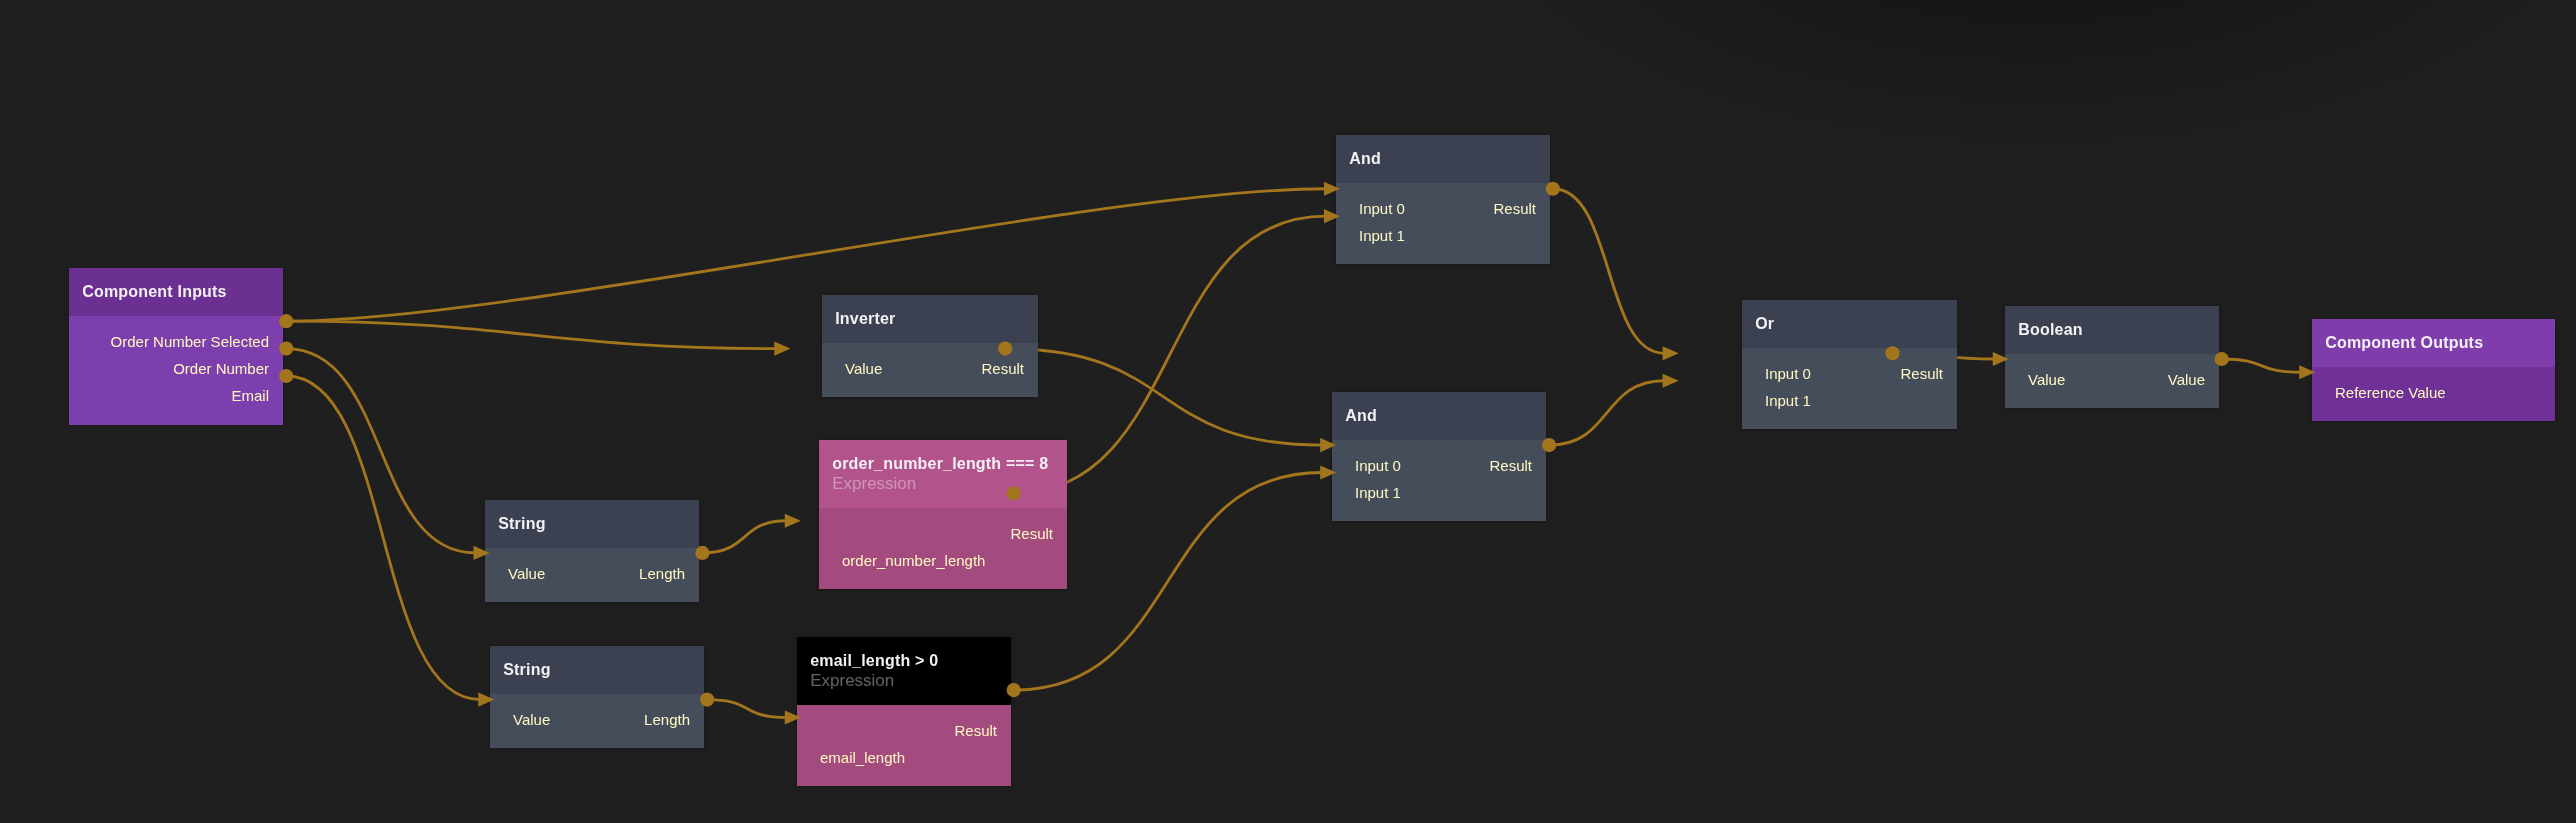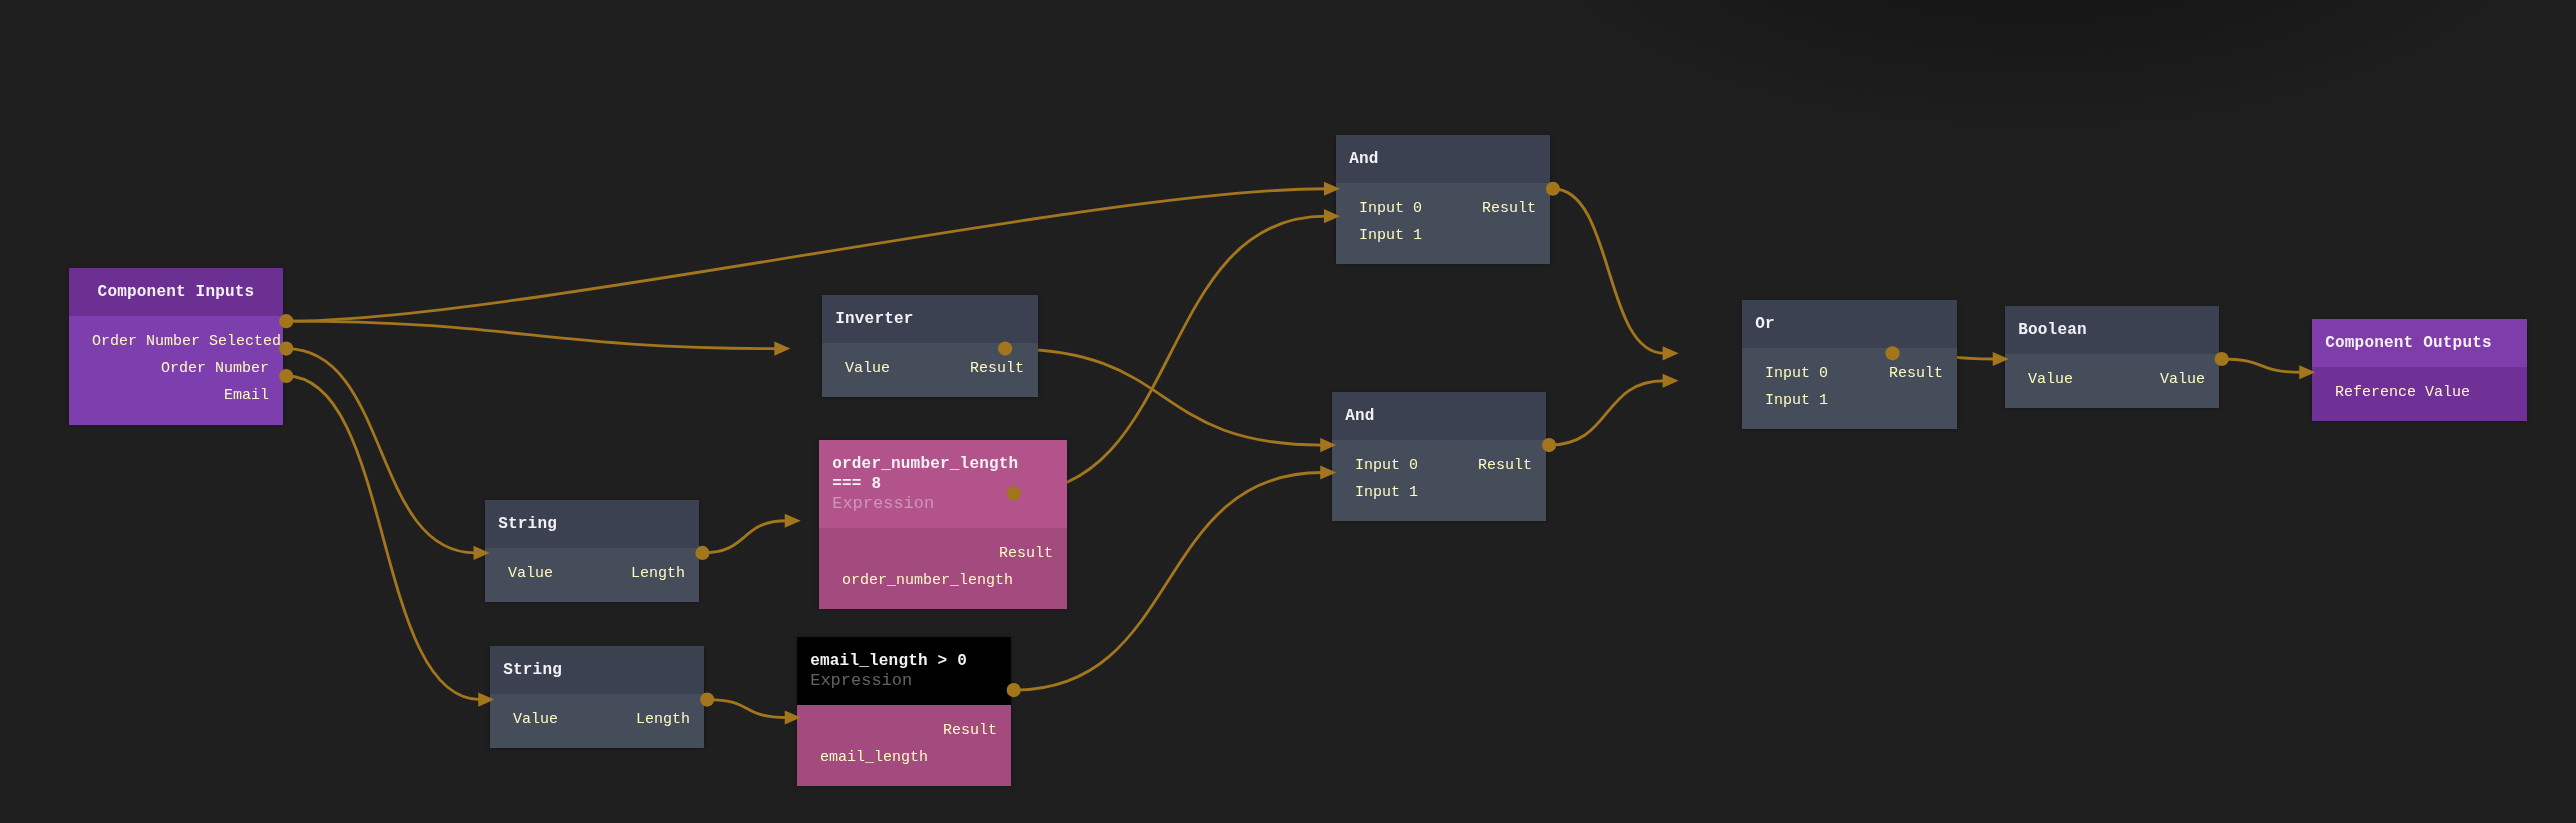--- a/index.html
+++ b/index.html
@@ -27,21 +27,20 @@
     top: 0;
     pointer-events: none;
   }
   #wires { z-index: 1; }
   #ports { z-index: 3; }
   .node {
     position: absolute;
     z-index: 2;
     box-shadow: 0 0.9px 4.7px rgba(0,0,0,0.35);
     cursor: default;
-    font-family: Liberation Mono, monospace;
   }
   .node-header {
     padding: 14px 13.2px;
     line-height: 20px;
   }
   .node-title {
     font-size: 16px;
     font-weight: 600;
     color: #f3f1f5;
     letter-spacing: 0.2px;
@@ -80,21 +79,21 @@
       <path d="M 747 739.5 C 797 739.5, 781 758.5, 831 758.5" fill="none" stroke="#a3751d" stroke-width="3"></path>
       <path d="M 1062 368.5 C 1246.25 368.5, 1212.75 470.5, 1397 470.5" fill="none" stroke="#a3751d" stroke-width="3"></path>
       <path d="M 1071 521.5 C 1252.5 521.5, 1219.5 228.5, 1401 228.5" fill="none" stroke="#a3751d" stroke-width="3"></path>
       <path d="M 1071 729.5 C 1250.3 729.5, 1217.7 499.5, 1397 499.5" fill="none" stroke="#a3751d" stroke-width="3"></path>
       <path d="M 1641 199.5 C 1705.9 199.5, 1694.1 373.5, 1759 373.5" fill="none" stroke="#a3751d" stroke-width="3"></path>
       <path d="M 1637 470.5 C 1704.1 470.5, 1691.9 402.5, 1759 402.5" fill="none" stroke="#a3751d" stroke-width="3"></path>
       <path d="M 2000 373.5 C 2059.4 373.5, 2048.6 379.5, 2108 379.5" fill="none" stroke="#a3751d" stroke-width="3"></path>
       <path d="M 2348 379.5 C 2398 379.5, 2382 393.5, 2432 393.5" fill="none" stroke="#a3751d" stroke-width="3"></path>
     </svg>
   <div id="nodes">
-      <div class="node" style="left: 69px; top: 268px; width: 214px; text-align: center;">
+      <div class="node" style="left: 69px; top: 268px; width: 214px;">
         <div class="node-header" style="background: rgb(107, 48, 146);">
           <div class="node-title">Component Inputs</div>
         </div>
         <div class="node-body" style="background: rgb(126, 63, 174);">
           <div class="port-row">
             <span class="plabel out">Order Number Selected</span>
           </div>
           <div class="port-row">
             <span class="plabel out">Order Number</span>
           </div>
@@ -210,21 +209,21 @@
         <div class="node-header" style="background: rgb(59, 65, 80);">
           <div class="node-title">Boolean</div>
         </div>
         <div class="node-body" style="background: rgb(69, 76, 90);">
           <div class="port-row">
             <span class="plabel in">Value</span>
             <span class="plabel out">Value</span>
           </div>
         </div>
       </div>
-      <div class="node" style="left: 2312px; top: 319px; width: 215px;">
+      <div class="node" style="left: 2312px; top: 319px; width: 243px;">
         <div class="node-header" style="background: rgb(127, 61, 171);">
           <div class="node-title">Component Outputs</div>
         </div>
         <div class="node-body" style="background: rgb(111, 49, 152);">
           <div class="port-row">
             <span class="plabel in">Reference Value</span>
           </div>
         </div>
       </div>
     </div>

